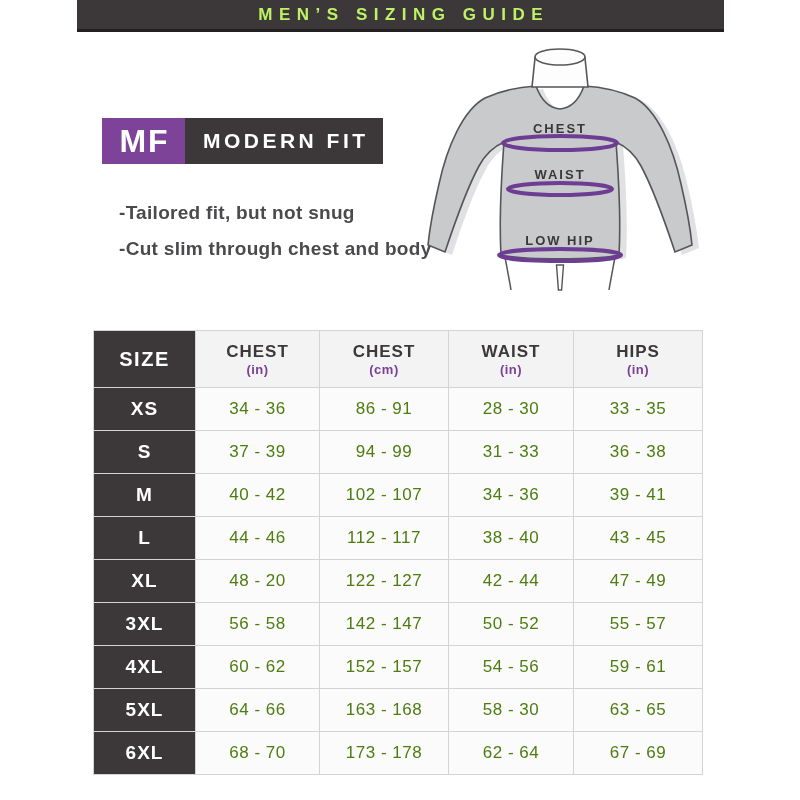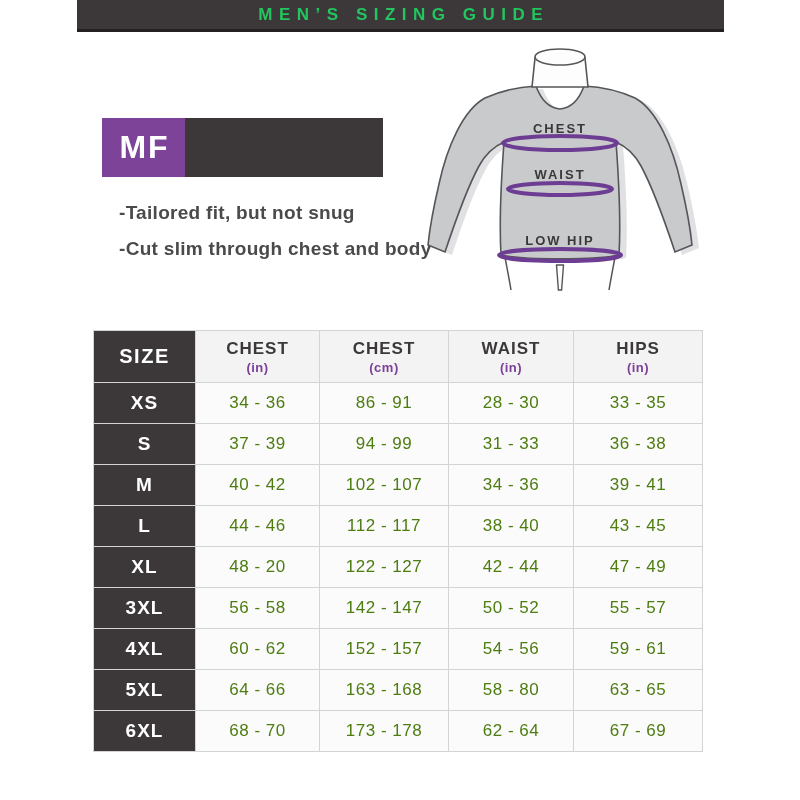--- a/index.html
+++ b/index.html
@@ -12,27 +12,27 @@
   }
 
   
   .banner {
     position: absolute; left: 77px; top: 0; width: 647px; height: 29px;
     background: var(--dark-charcoal, #3C383A);
     border-bottom: 3px solid #222021;
     display: flex; align-items: center; justify-content: center;
   }
   .banner-title {
-    color: #22c55e; font-size: 17px; font-weight: bold;
+    color: #bef264; font-size: 17px; font-weight: bold;
     letter-spacing: 6.5px; text-indent: 6.5px; white-space: nowrap;
   }
 
   
   .fit-badge {
-    position: absolute; left: 102px; top: 118px; height: 59px; width: 281px;
+    position: absolute; left: 102px; top: 118px; height: 46px; width: 281px;
     display: flex; background: var(--dark-charcoal, #3C383A);
   }
   .fit-abbr {
     width: 83px; background: var(--brand-purple, #7C4399);
     color: #fff; font-size: 32px; font-weight: bold; letter-spacing: 2px; text-indent: 2px;
     display: flex; align-items: center; justify-content: center;
   }
   .fit-name {
     flex: 1; color: #fff; font-size: 21px; font-weight: bold;
     letter-spacing: 3.5px; text-indent: 3.5px;
@@ -56,21 +56,21 @@
     fill: #3B3839; letter-spacing: 2px;
   }
 
   
   .size-table {
     position: absolute; left: 93px; top: 330px; width: 609px;
     border-collapse: collapse; table-layout: fixed;
   }
   .size-table th, .size-table td {
     border: 1.5px solid #D4D4D4; text-align: center; vertical-align: middle;
-    padding: 4px;
+    padding: 10px;
   }
   .size-table thead tr { height: 52px; }
   .size-table tbody tr { height: 41px; }
   .head-cell { background: #F3F3F4; }
   .head-label {
     color: #3B383A; font-size: 17px; font-weight: bold; letter-spacing: 1px; line-height: 1.25;
   }
   .head-unit {
     color: var(--unit-purple, #7B3F98); font-size: 13px; font-weight: bold; letter-spacing: 0.5px;
   }
@@ -89,20 +89,21 @@
 </style>
 </head>
 <body>
 
 <div class="banner">
   <span class="banner-title">MEN’S SIZING GUIDE</span>
 </div>
 
 <div class="fit-badge">
   <div class="fit-abbr">MF</div>
+  <div class="fit-name">MODERN FIT</div>
 </div>
 
 <div class="bullet bullet-1">-Tailored fit, but not snug</div>
 <div class="bullet bullet-2">-Cut slim through chest and body</div>
 
 <div class="shirt-wrap">
   <svg width="324" height="264" viewBox="0 0 324 264">
     <defs>
       <path id="bodyShape" d="
         M 138 44
@@ -223,21 +224,21 @@
         <th class="size-cell">4XL</th>
         <td class="val-cell">60 - 62</td>
         <td class="val-cell">152 - 157</td>
         <td class="val-cell">54 - 56</td>
         <td class="val-cell">59 - 61</td>
       </tr>
       <tr>
         <th class="size-cell">5XL</th>
         <td class="val-cell">64 - 66</td>
         <td class="val-cell">163 - 168</td>
-        <td class="val-cell">58 - 80</td>
+        <td class="val-cell">58 - 30</td>
         <td class="val-cell">63 - 65</td>
       </tr>
       <tr>
         <th class="size-cell">6XL</th>
         <td class="val-cell">68 - 70</td>
         <td class="val-cell">173 - 178</td>
         <td class="val-cell">62 - 64</td>
         <td class="val-cell">67 - 69</td>
       </tr>
     </tbody>

